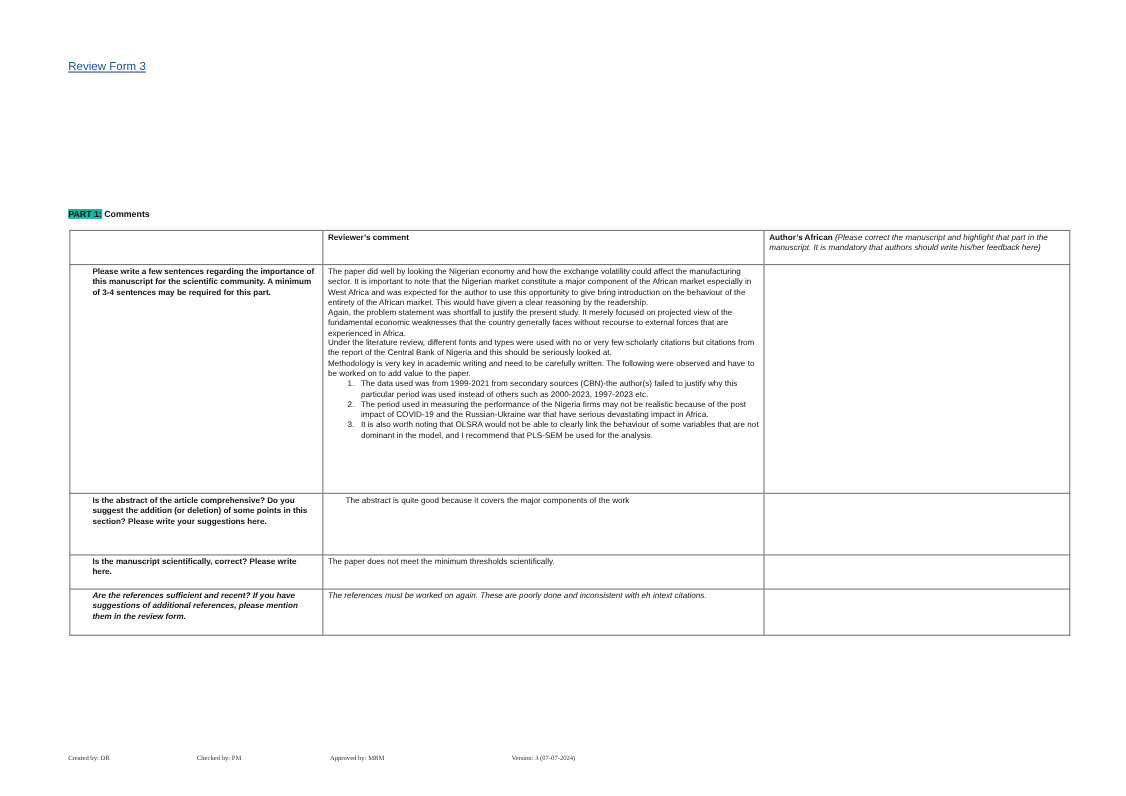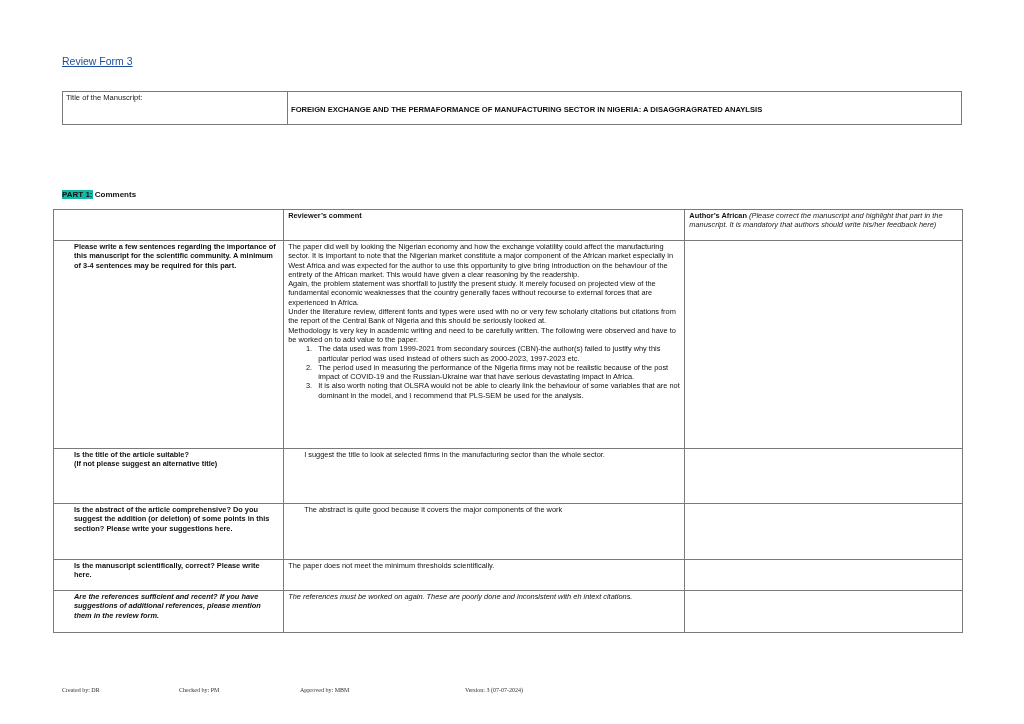--- a/index.html
+++ b/index.html
@@ -8,21 +8,21 @@
   table { border-collapse: collapse; }
   .info-table { position: absolute; left: 62px; top: 91px; width: 900px; font-size: 7.6px; }
   .info-table td { border: 1px solid #7a7a7a; padding: 1px 3px; vertical-align: top; line-height: 10px; }
   .info-table td.lbl { width: 218px; color: #222; }
   .info-table td.val { font-weight: bold; }
   .info-table a { color: #1f4e9c; text-decoration: underline; font-weight: bold; }
   .info-table tr.title-row td { height: 26px; }
   .info-table tr.title-row td.val { vertical-align: middle; padding-top: 5px; }
   .part-heading { position: absolute; left: 62px; top: 190px; font-size: 8px; font-weight: bold; }
   .part-heading .hl { background: #14b8a6; }
-  .comments-table { position: absolute; left: 53px; top: 209px; width: 910px; font-size: 7.4px; }
+  .comments-table { position: absolute; left: 63px; top: 209px; width: 910px; font-size: 7.4px; }
   .comments-table td, .comments-table th { border: 1px solid #7a7a7a; vertical-align: top; padding: 1px 4px; line-height: 9.3px; text-align: left; font-weight: normal; }
   .comments-table .col-q { width: 222px; }
   .comments-table .col-r { width: 394px; }
   .comments-table .col-a { width: 270px; }
   .comments-table th b { font-weight: bold; }
   .comments-table th i { font-style: italic; color: #222; text-align: right; }
   .comments-table tr.hdr th { height: 28px; }
   .comments-table td.q { font-weight: bold; padding-left: 20px; }
   .comments-table tr.r1 td { height: 205px; }
   .comments-table tr.r2 td { height: 52px; }
@@ -36,24 +36,20 @@
   .footer { position: absolute; top: 687px; left: 62px; width: 520px; font-family: "Liberation Serif", serif; font-size: 6px; color: #333; }
   .footer span { position: absolute; white-space: nowrap; }
 </style>
 </head>
 <body>
 
 <div class="form-title">Review Form 3</div>
 
 <table class="info-table">
   <tbody>
-  <tr class="title-row">
-    <td class="lbl">Title of the Manuscript:</td>
-    <td class="val">FOREIGN EXCHANGE AND THE PERMAFORMANCE OF MANUFACTURING SECTOR IN NIGERIA: A DISAGGRAGRATED ANAYLSIS</td>
-  </tr>
 </tbody>
   </table>
 
 <div class="part-heading">
   <span class="hl">PART  1:</span><span> Comments</span>
 </div>
 
 <table class="comments-table">
   <tbody>
       <tr class="hdr">
@@ -71,26 +67,20 @@
       <p>Methodology is very key in academic writing and need to be carefully written. The following were observed and have to be worked on to add value to the paper.</p>
       <ol>
         <li>The data used was from 1999-2021 from secondary sources (CBN)-the author(s) failed to justify why this particular period was used instead of others such as 2000-2023, 1997-2023 etc.</li>
         <li>The period used in measuring the performance of the Nigeria firms may not be realistic because of the post impact of COVID-19 and the Russian-Ukraine war that have serious devastating impact in Africa.</li>
         <li>It is also worth noting that OLSRA would not be able to clearly link the behaviour of some variables that are not dominant in the model, and I recommend that PLS-SEM be used for the analysis.</li>
       </ol>
     </td>
     <td></td>
   </tr>
 
-  <tr class="r2">
-    <td class="q" style="white-space: pre-line;">Is the title of the article suitable?
-(If not please suggest an alternative title)</td>
-    <td class="resp indent">I suggest the title to look at selected firms in the manufacturing sector than the whole sector.</td>
-    <td></td>
-  </tr>
 
   <tr class="r3">
     <td class="q">Is the abstract of the article comprehensive? Do you suggest the addition (or deletion) of some points in this section? Please write your suggestions here.</td>
     <td class="resp indent">The abstract is quite good because it covers the major components of the work</td>
     <td></td>
   </tr>
 
   <tr class="r4">
     <td class="q">Is the manuscript scientifically, correct? Please write here.</td>
     <td class="resp">The paper does not meet the minimum thresholds scientifically.</td>

